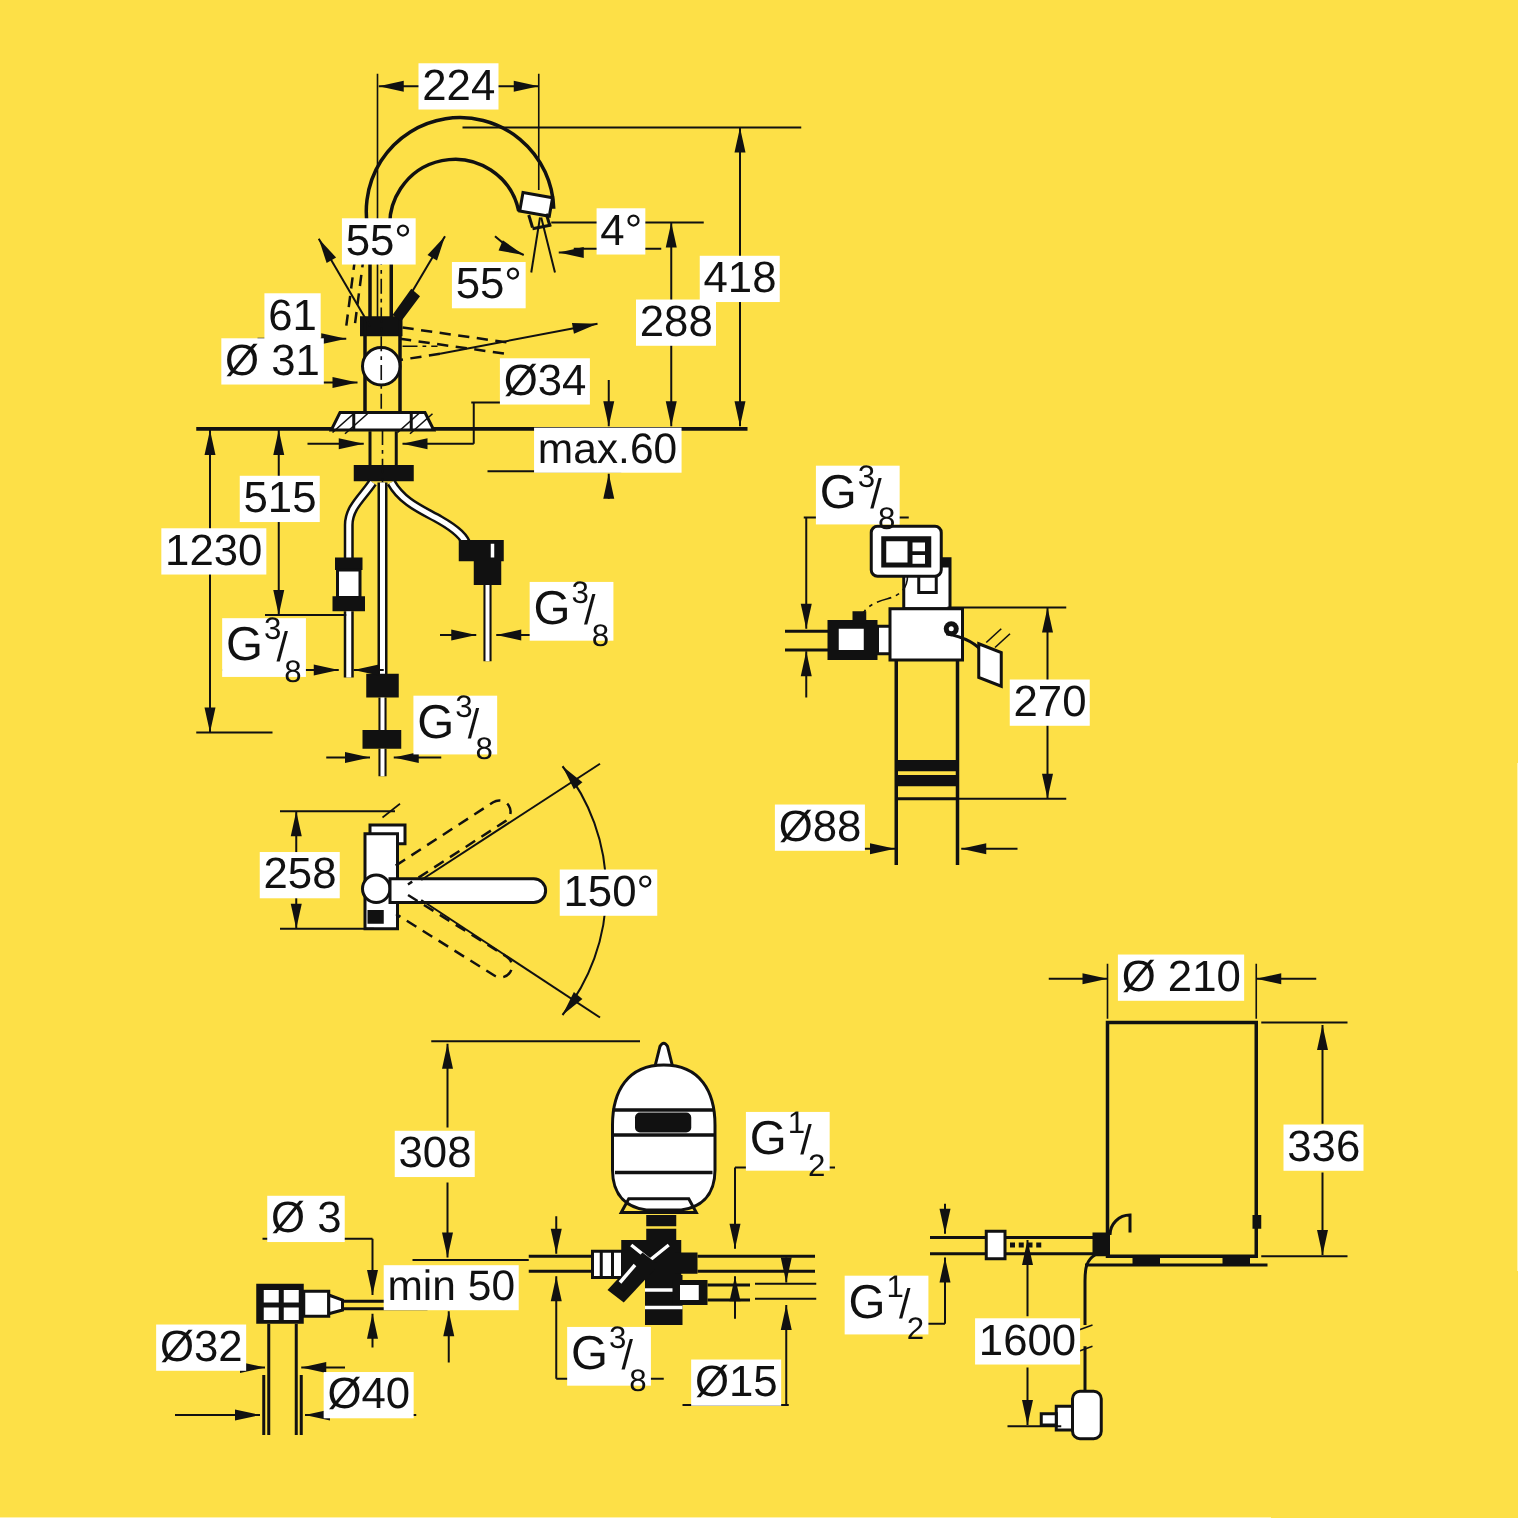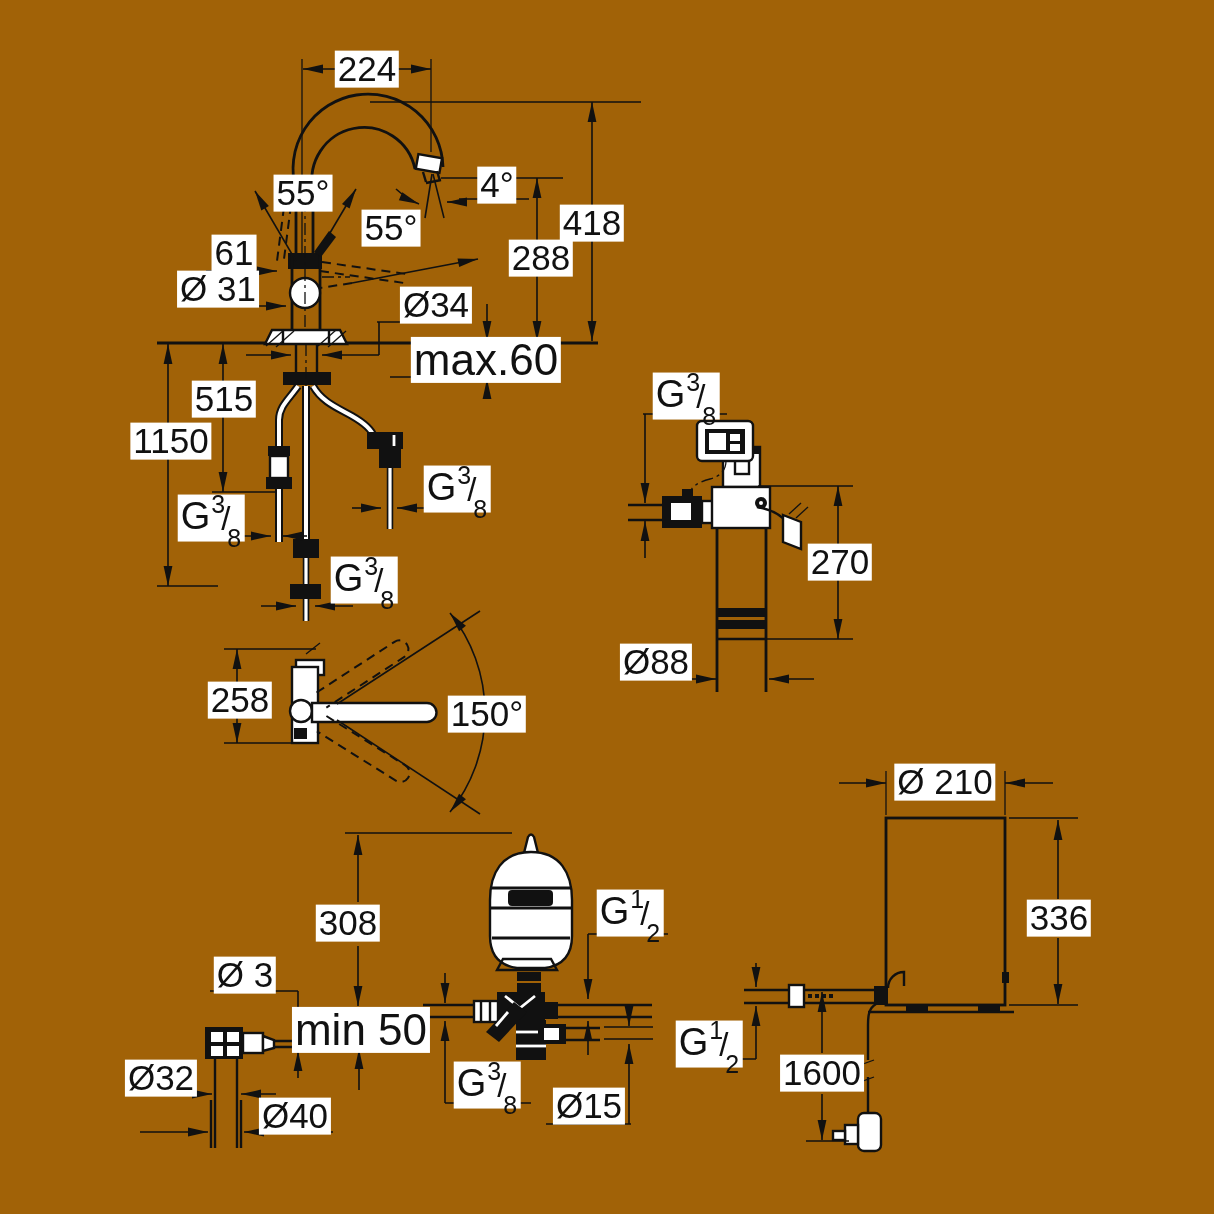--- a/index.html
+++ b/index.html
@@ -1,16 +1,16 @@
 <!DOCTYPE html>
 <html><head>
 <meta charset="utf-8">
 <style>
   html,body{margin:0;padding:0;background:#fff;}
-  #stage{position:relative;width:1214px;height:1214px;background:#a16207;overflow:hidden;
+  #stage{position:relative;width:1214px;height:1214px;background:#fde047;overflow:hidden;
          font-family:"Liberation Sans",sans-serif;color:#111;}
   #stage svg{position:absolute;left:0;top:0;}
   
   .s2{stroke:#111;stroke-width:2.4;fill:none}
   .s28{stroke:#111;stroke-width:2.8;fill:none}
   .s3{stroke:#111;stroke-width:3;fill:none}
   .sw{stroke:#111;stroke-width:2.4;fill:#fff}
   .t{stroke:#111;stroke-width:1.6;fill:none}
   .tx{stroke:#111;stroke-width:1.3;fill:none}
   .dsh2{stroke:#111;stroke-width:2;fill:none;stroke-dasharray:9,6}
@@ -18,21 +18,21 @@
   .pb{stroke:#111;stroke-width:8;fill:none}
   .pw{stroke:#fff;stroke-width:4;fill:none}
   .pb2{stroke:#111;stroke-width:6.5;fill:none}
   .pw2{stroke:#fff;stroke-width:3.2;fill:none}
   .blk{fill:#111;stroke:none}
   .wht{fill:#fff;stroke:none}
   .wl{stroke:#fff;stroke-width:2.8;fill:none}
   
   .lbl{position:absolute;transform:translate(-50%,-50%);background:#fff;padding:0 3px;
        white-space:nowrap;font-size:35px;line-height:1.05;color:#111;}
-  .sm{font-size:44px;}
+  .sm{font-size:34px;}
   .g .pfx{font-size:38px;}
   .g .sl{font-size:33px;margin:0 -3px;}
   .g sup{font-size:25px;position:relative;top:-4px;left:1px;}
   .g sub{font-size:25px;position:relative;top:9px;}
 </style>
 </head>
 <body>
 
 <div id="stage">
 
@@ -351,21 +351,21 @@
 <div class="lbl" style="left:303px;top:193px">55°</div>
 <div class="lbl" style="left:497px;top:185px">4°</div>
 <div class="lbl" style="left:391px;top:228px">55°</div>
 <div class="lbl" style="left:592px;top:223px">418</div>
 <div class="lbl" style="left:541px;top:258px">288</div>
 <div class="lbl" style="left:234px;top:253px">61</div>
 <div class="lbl" style="left:218px;top:289px">Ø 31</div>
 <div class="lbl" style="left:436px;top:305px">Ø34</div>
 <div class="lbl sm" style="left:486px;top:360px">max.60</div>
 <div class="lbl" style="left:224px;top:399px">515</div>
-<div class="lbl" style="left:171px;top:441px">1150</div>
+<div class="lbl" style="left:171px;top:441px">1230</div>
 
 <div class="lbl g" style="left:211px;top:518px"><span class="pfx">G</span><sup>3</sup><span class="sl">/</span><sub>8</sub></div>
 <div class="lbl g" style="left:457px;top:489px"><span class="pfx">G</span><sup>3</sup><span class="sl">/</span><sub>8</sub></div>
 <div class="lbl g" style="left:364px;top:580px"><span class="pfx">G</span><sup>3</sup><span class="sl">/</span><sub>8</sub></div>
 
 <div class="lbl" style="left:240px;top:700px">258</div>
 <div class="lbl" style="left:487px;top:714px">150°</div>
 
 <div class="lbl g" style="left:686px;top:396px"><span class="pfx">G</span><sup>3</sup><span class="sl">/</span><sub>8</sub></div>
 <div class="lbl" style="left:840px;top:562px">270</div>

